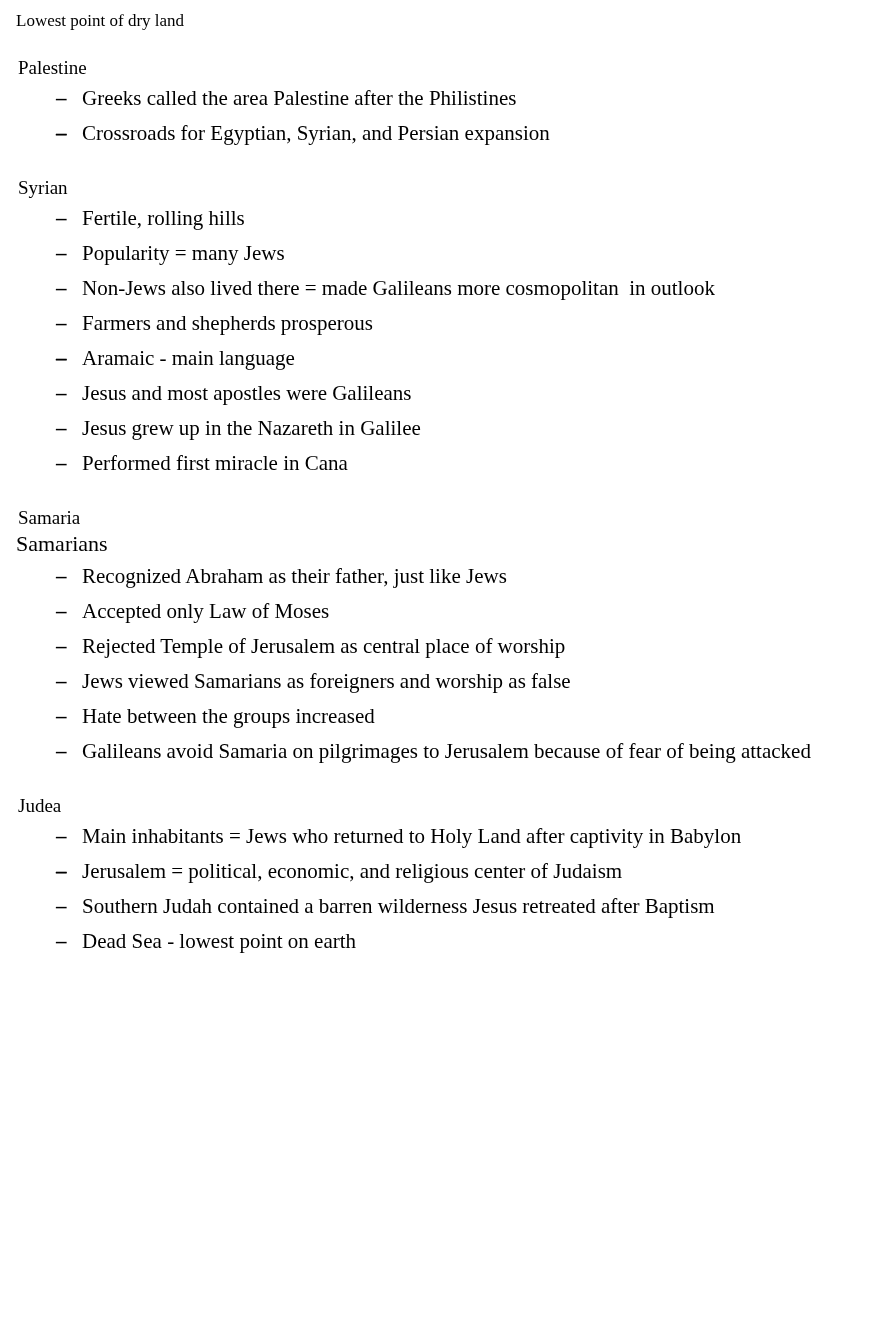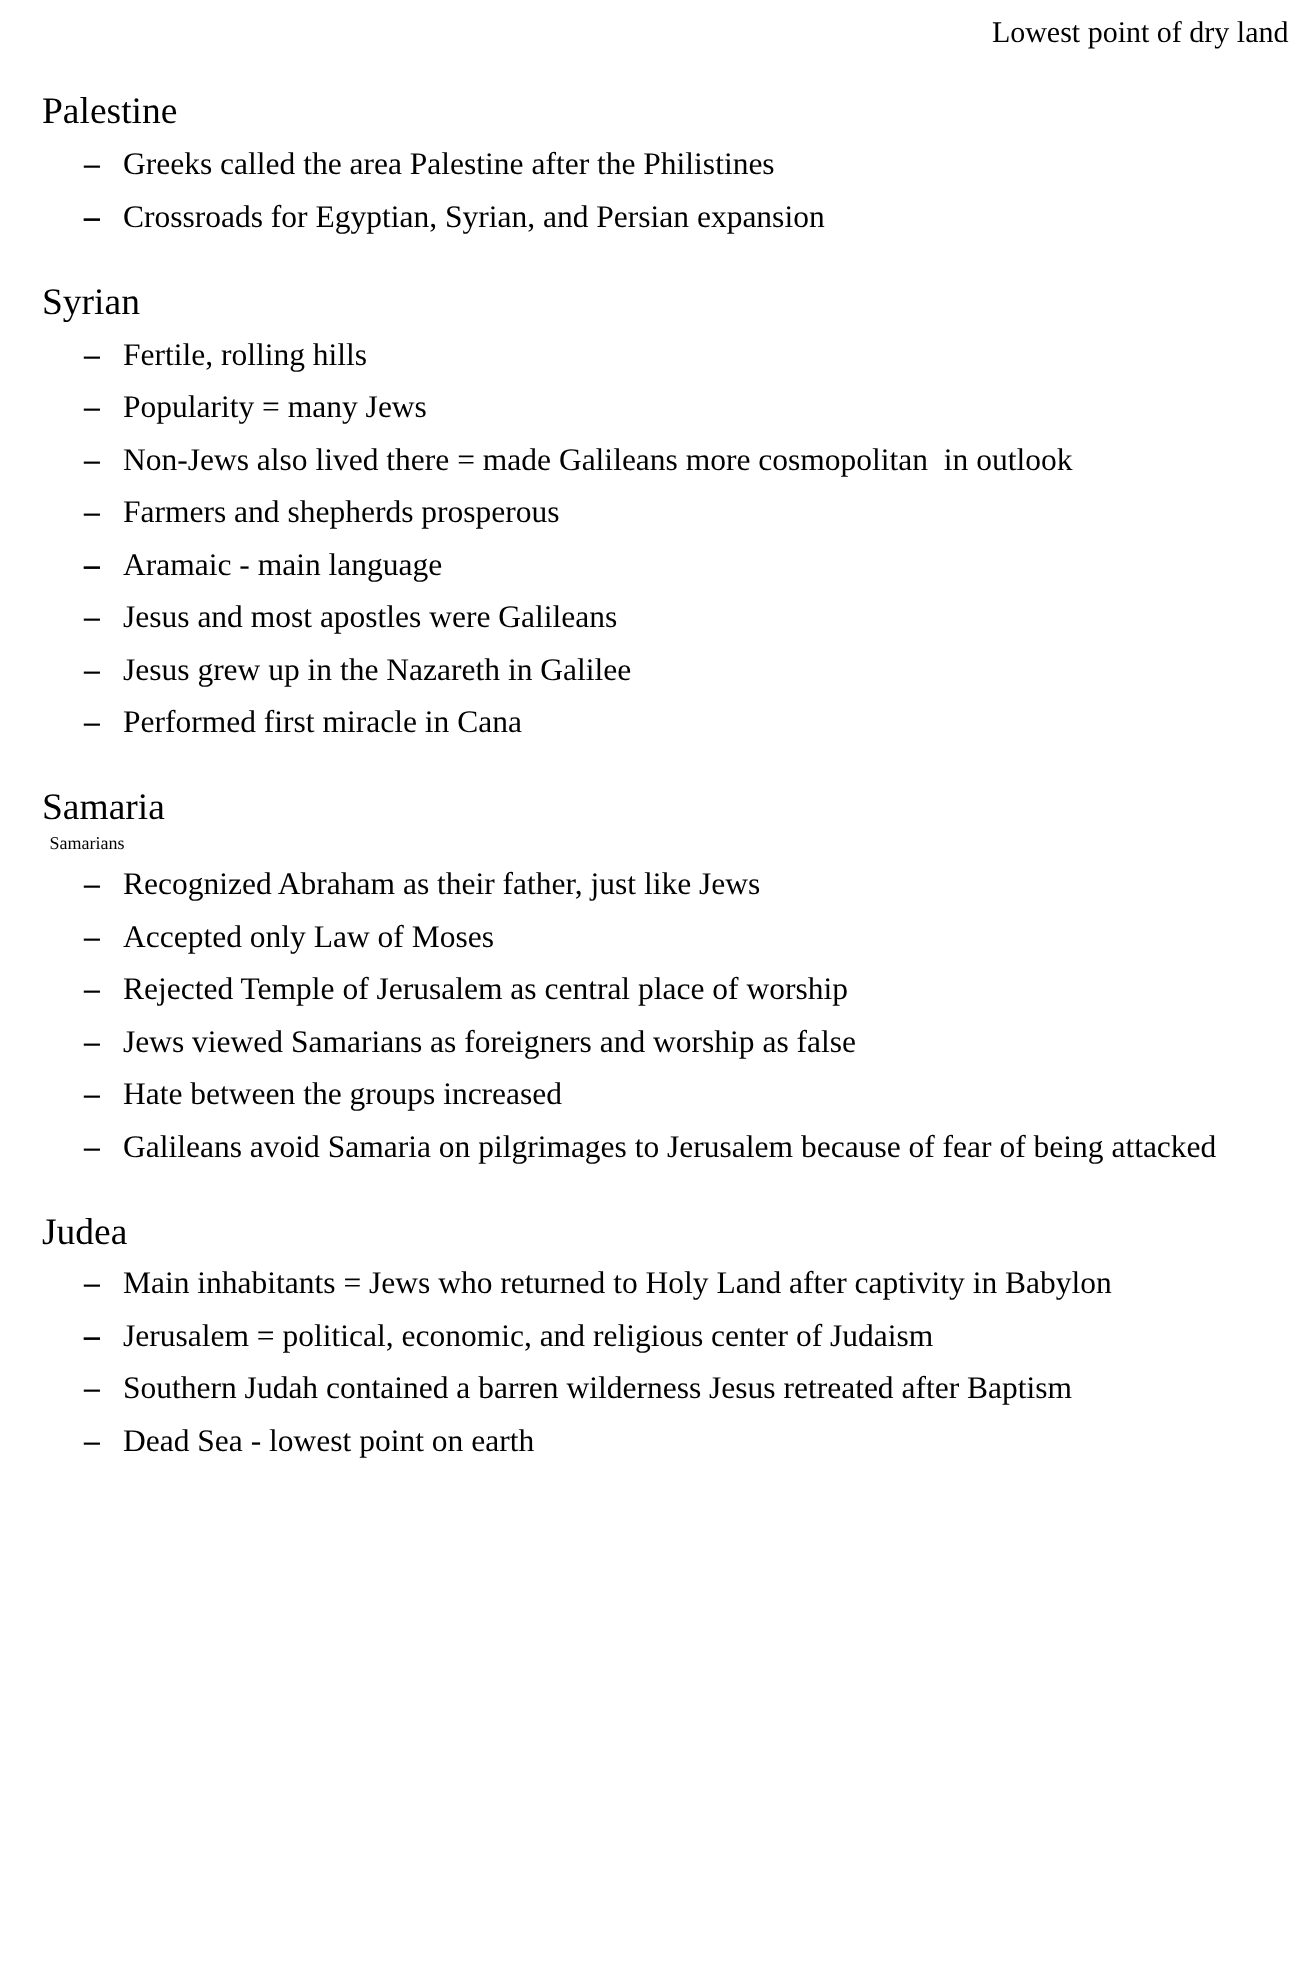--- a/index.html
+++ b/index.html
@@ -15,38 +15,37 @@
     overflow: hidden;
   }
   .page {
     box-sizing: border-box;
     width: 873px;
     height: 1322px;
     padding: 10px 14px 0 14px;
     position: relative;
   }
   .intro-line {
-    font-size: 20px;
+    font-size: 17px;
     line-height: 1.25;
     margin: 0 0 0 2px;
-    text-align: right;
   }
   .section {
     margin-top: 26px;
   }
   .section-title {
-    font-size: 25px;
+    font-size: 19px;
     line-height: 1.15;
-    margin: 0 0 2px 14px;
+    margin: 0 0 2px 4px;
     font-weight: normal;
   }
   .section-subtitle {
-    font-size: 12px;
+    font-size: 22px;
     line-height: 1.2;
-    margin: 0 0 2px 19px;
+    margin: 0 0 2px 2px;
   }
   ul.bullets {
     list-style: none;
     margin: 0;
     padding: 0;
   }
   ul.bullets li {
     position: relative;
     padding-left: 68px;
     font-size: 21px;

